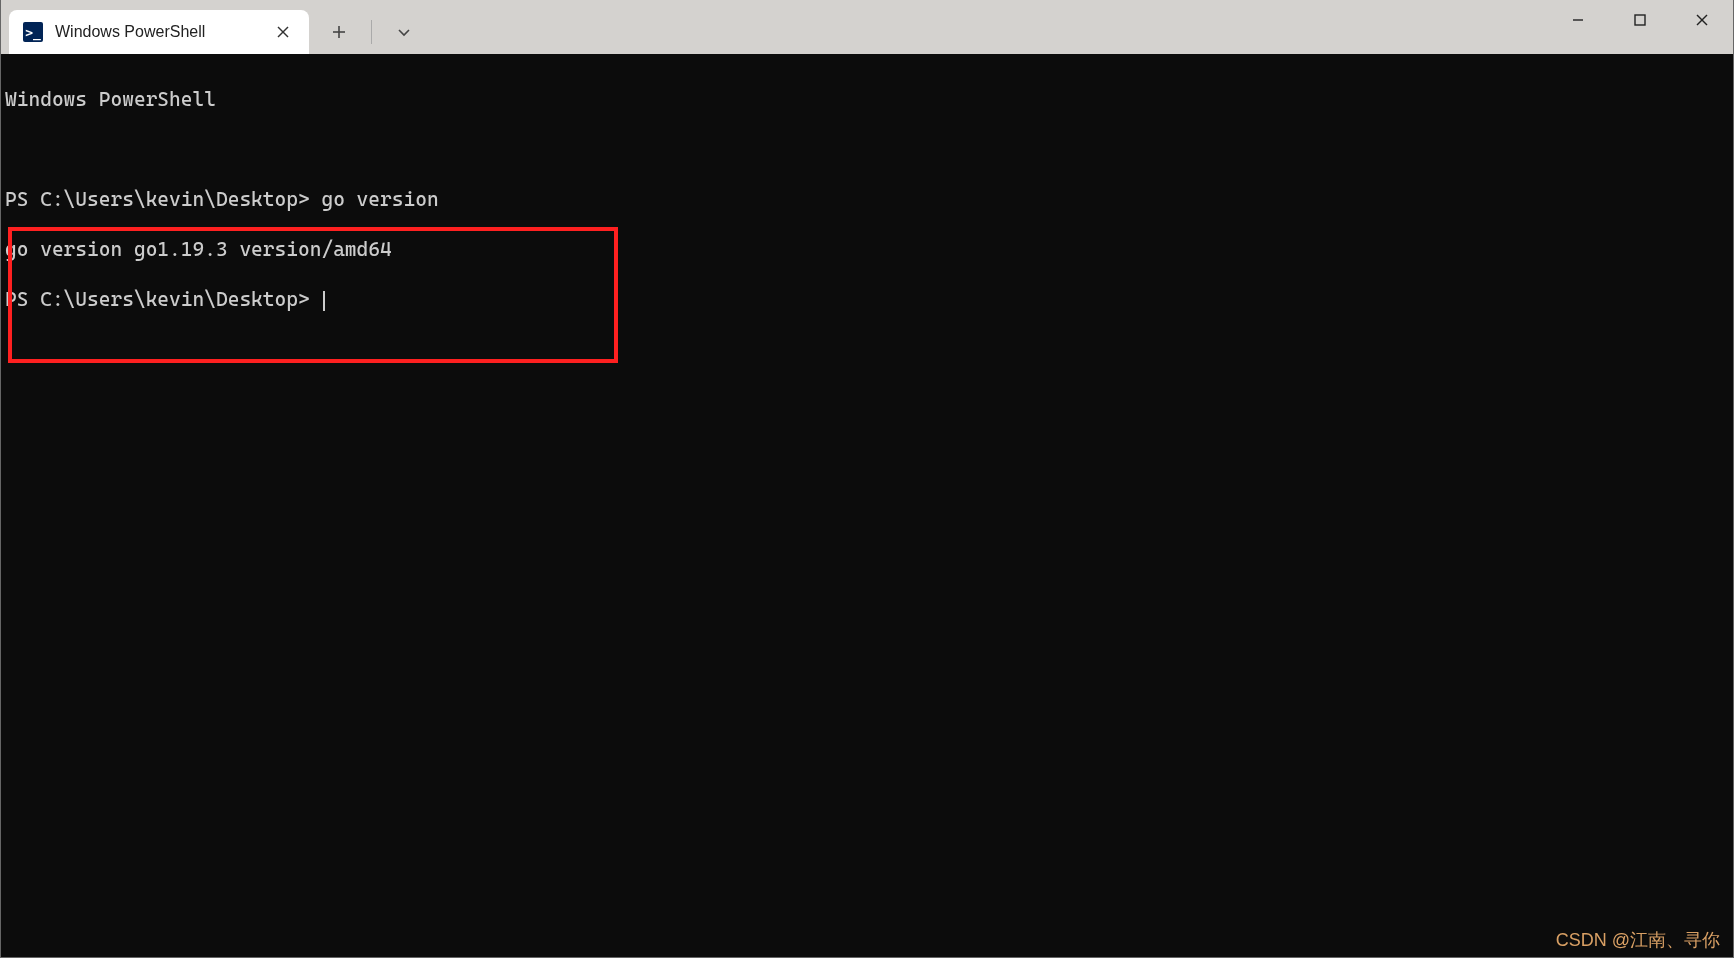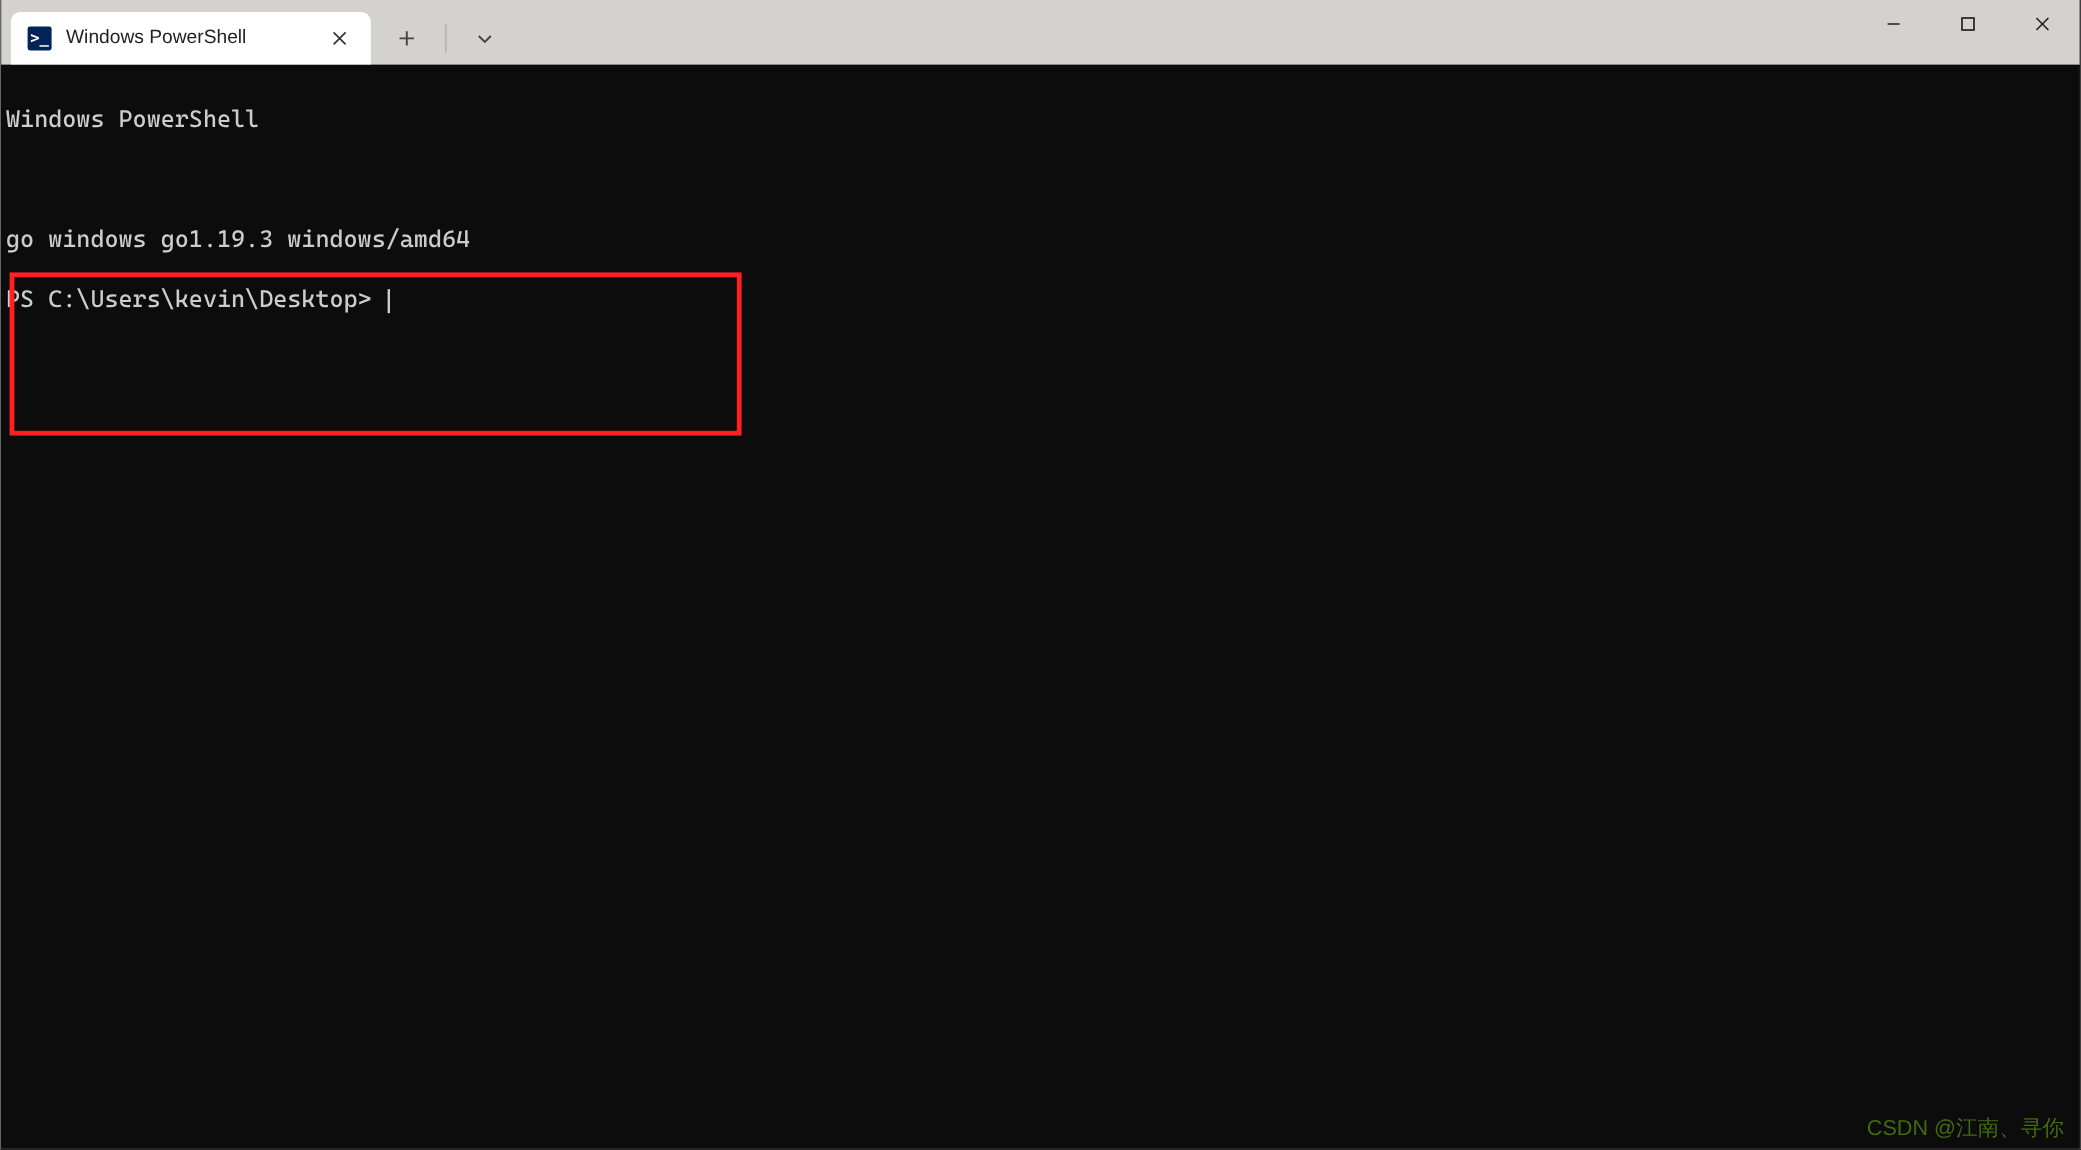--- a/index.html
+++ b/index.html
@@ -127,21 +127,21 @@
       width: 2px;
       height: 20px;
       background: #ccc;
       vertical-align: middle;
       margin-left: 2px;
     }
     .watermark {
       position: absolute;
       right: 14px;
       bottom: 6px;
-      color: #4d7c0f;
+      color: #fdba74;
       font-size: 18px;
       font-family: Arial, sans-serif;
       opacity: 0.85;
     }
   </style>
 </head>
 <body>
 
 <div class="window-frame">
   <div class="titlebar">
@@ -188,19 +188,20 @@
             <line x1="12" y1="2" x2="2" y2="12" stroke="#222" stroke-width="1.4"></line>
           </svg>
       </div>
     </div>
   </div>
 
   <div class="terminal">
 <span class="terminal-line">Windows PowerShell</span>
 <span class="terminal-line"></span>
 <span class="terminal-line"></span>
-<span class="terminal-line">go windows go1.19.3 windows/amd64</span>
+<span class="terminal-line"><span>PS C:\Users\kevin\Desktop&gt; </span><span>go version</span></span>
+<span class="terminal-line">go version go1.19.3 version/amd64</span>
 <span class="terminal-line"><span>PS C:\Users\kevin\Desktop&gt; </span><span class="cursor"></span></span>
     <div class="highlight-box"></div>
   </div>
 </div>
 
 <div class="watermark">CSDN @江南、寻你</div>
 
 </body></html>

